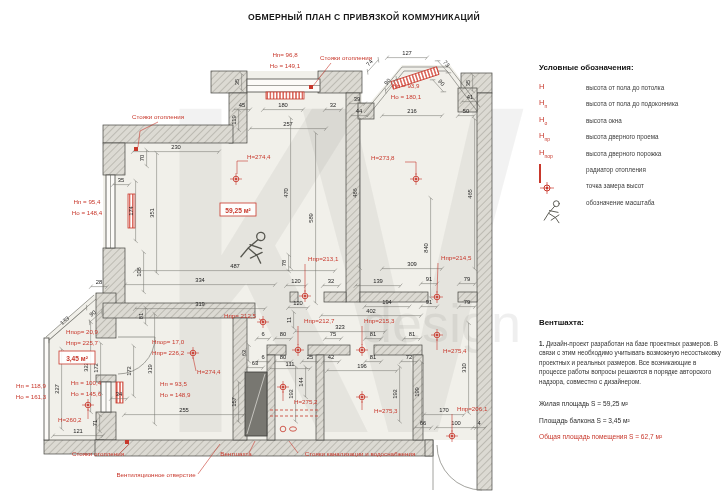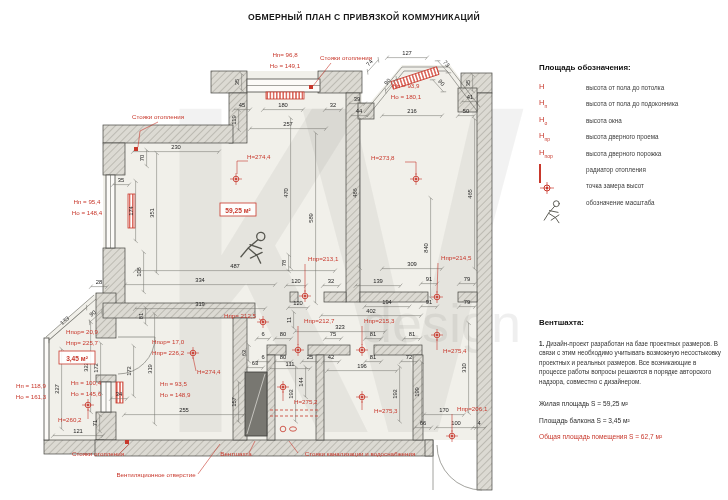--- a/index.html
+++ b/index.html
@@ -793,21 +793,21 @@
           <text x="238" y="212.6" class="atext" text-anchor="middle">59,25 м²</text>
         </g>
         <g>
           <rect x="59" y="351" width="36" height="13" class="abox"></rect>
           <text x="77" y="360.6" class="atext" text-anchor="middle">3,45 м²</text>
         </g>
       </g>
   </svg>
 
   <div class="panel">
-    <h3>Площадь обозначения:</h3>
+    <h3>Условные обозначения:</h3>
     <div id="legend-rows">
         <div class="lrow">
           <span class="lsym">Н<sub></sub></span>
           <span class="ldesc">высота от пола до потолка</span>
         </div>
         <div class="lrow">
           <span class="lsym">Н<sub>п</sub></span>
           <span class="ldesc">высота от пола до подоконника</span>
         </div>
         <div class="lrow">

